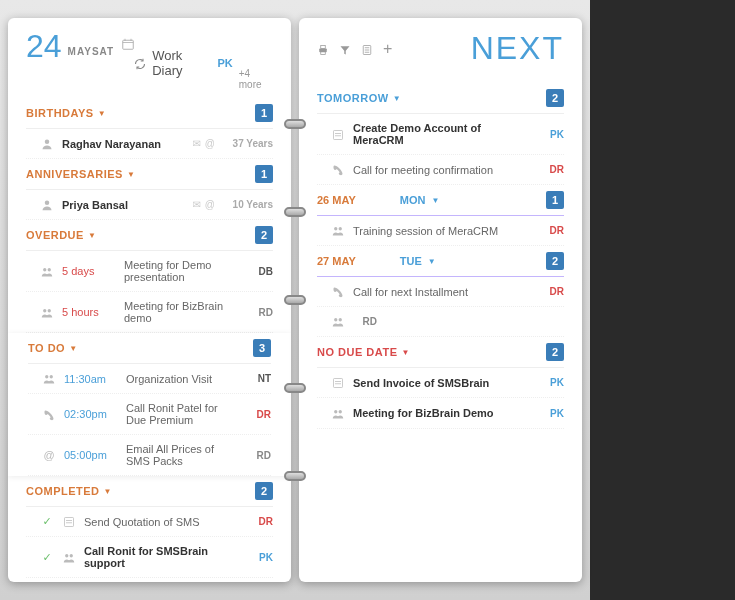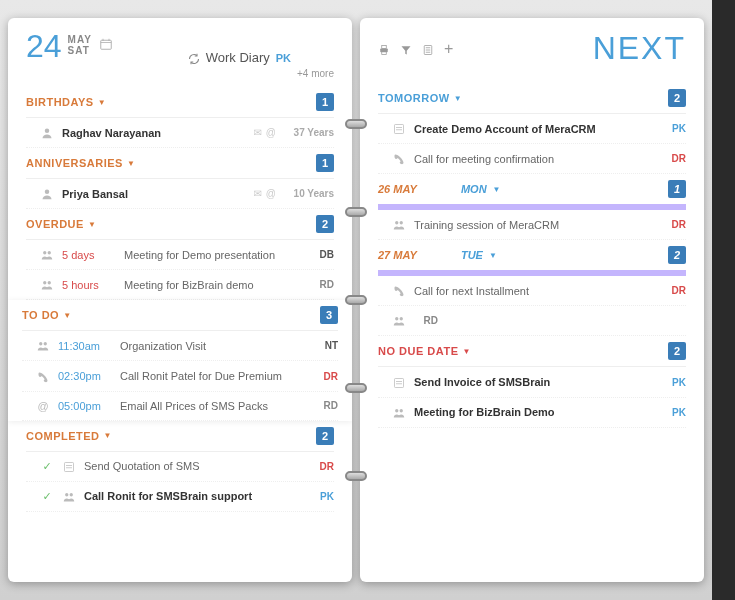--- a/index.html
+++ b/index.html
@@ -7,21 +7,21 @@
     font-family: "Helvetica Neue", Arial, sans-serif;
     background: #2a2a2a;
     width: 735px;
     height: 600px;
     overflow: hidden;
     font-size: 12px;
     color: #555;
   }
   .diary {
     display: flex;
-    width: 712px;
+    width: 590px;
     height: 600px;
     background: linear-gradient(to bottom, #e8e8e8 0%, #d0d0d0 100%);
     position: relative;
   }
   .page {
     flex: 1;
     background: #fff;
     margin: 18px 8px;
     border-radius: 6px;
     padding: 12px 18px;
@@ -49,21 +49,21 @@
     width: 22px;
     height: 10px;
     border: 2px solid #888;
     border-radius: 10px;
     background: linear-gradient(to bottom, #ddd, #aaa);
   }
   
   .left-header { display: flex; align-items: flex-start; justify-content: space-between; margin-bottom: 8px; }
   .date-block { display: flex; align-items: flex-start; gap: 6px; }
   .date-num { font-size: 32px; font-weight: 300; color: #4a9fd8; line-height: 1; }
-  .date-mon-day { display: flex; flex-direction: column; font-size: 10px; color: #888; font-weight: 600; letter-spacing: 1px; margin-top: 4px; }
+  .date-mon-day { display: flex; flex-direction: row; font-size: 10px; color: #888; font-weight: 600; letter-spacing: 1px; margin-top: 16px; }
   .cal-icon { color: #aaa; font-size: 12px; margin-top: 6px; margin-left: 2px; cursor: pointer; }
   .diary-title { display: flex; align-items: center; gap: 6px; margin-top: 6px; font-size: 13px; color: #555; }
   .refresh-icon { color: #888; cursor: pointer; }
   .pk-badge { color: #4a9fd8; font-weight: 700; font-size: 11px; }
   .more-text { color: #999; font-size: 10px; margin-top: 32px; }
   
   .right-header { display: flex; align-items: center; justify-content: space-between; margin-bottom: 16px; }
   .right-icons { display: flex; gap: 10px; color: #999; font-size: 14px; align-items: center; }
   .right-icons span { cursor: pointer; }
   .next-label { font-size: 32px; font-weight: 200; color: #4a9fd8; letter-spacing: 2px; }
@@ -92,22 +92,21 @@
     display: flex;
     align-items: center;
     justify-content: center;
     padding: 0 4px;
   }
   .day-header {
     display: flex;
     align-items: center;
     justify-content: space-between;
     padding: 6px 0;
-    border-bottom: 6px solid #c4b5fd;
-    font-style: italic;
+    border-bottom: 1px solid #c4b5fd;
   }
   .day-label { display: flex; align-items: center; gap: 6px; font-size: 11px; font-weight: 600; }
   .day-date { color: #d87a3a; }
   .day-name { color: #4a9fd8; margin-left: 38px; }
   
   .row {
     display: flex;
     align-items: center;
     padding: 8px 0 8px 14px;
     border-bottom: 1px dotted #eee;
@@ -120,21 +119,21 @@
   .row .time.red { color: #d84a4a; }
   .row .text { flex: 1; color: #666; }
   .row .text.bold { color: #333; font-weight: 600; }
   .row .tag { font-size: 10px; font-weight: 700; width: 24px; text-align: right; flex-shrink: 0; }
   .row .tag.blue { color: #4a9fd8; }
   .row .tag.red { color: #d84a4a; }
   .row .tag.dark { color: #555; }
   .row .tag.grey { color: #888; }
   .row .meta { color: #aaa; font-size: 10px; width: 50px; text-align: right; flex-shrink: 0; font-weight: bold; }
   .row .mini-icons { color: #ccc; font-size: 10px; display: flex; gap: 4px; }
-  .todo-highlight { background: #fff; box-shadow: 0 1px 6px rgba(0,0,0,0.08); margin: 0 -18px; padding: 0 14px; }
+  .todo-highlight { background: #fff; box-shadow: 0 1px 6px rgba(0,0,0,0.08); margin: 0 -18px; padding: 0 20px; }
   svg.ico { width: 12px; height: 12px; fill: currentColor; display: inline-block; vertical-align: middle; }
 </style>
 </head>
 <body>
 
 <div class="diary">
 
   <div class="page left">
     <div class="left-header">
       <div class="date-block">

